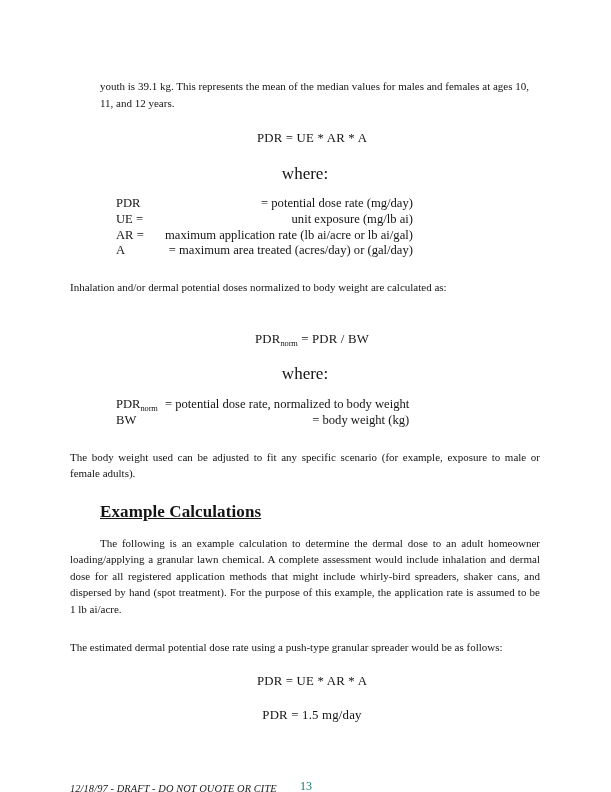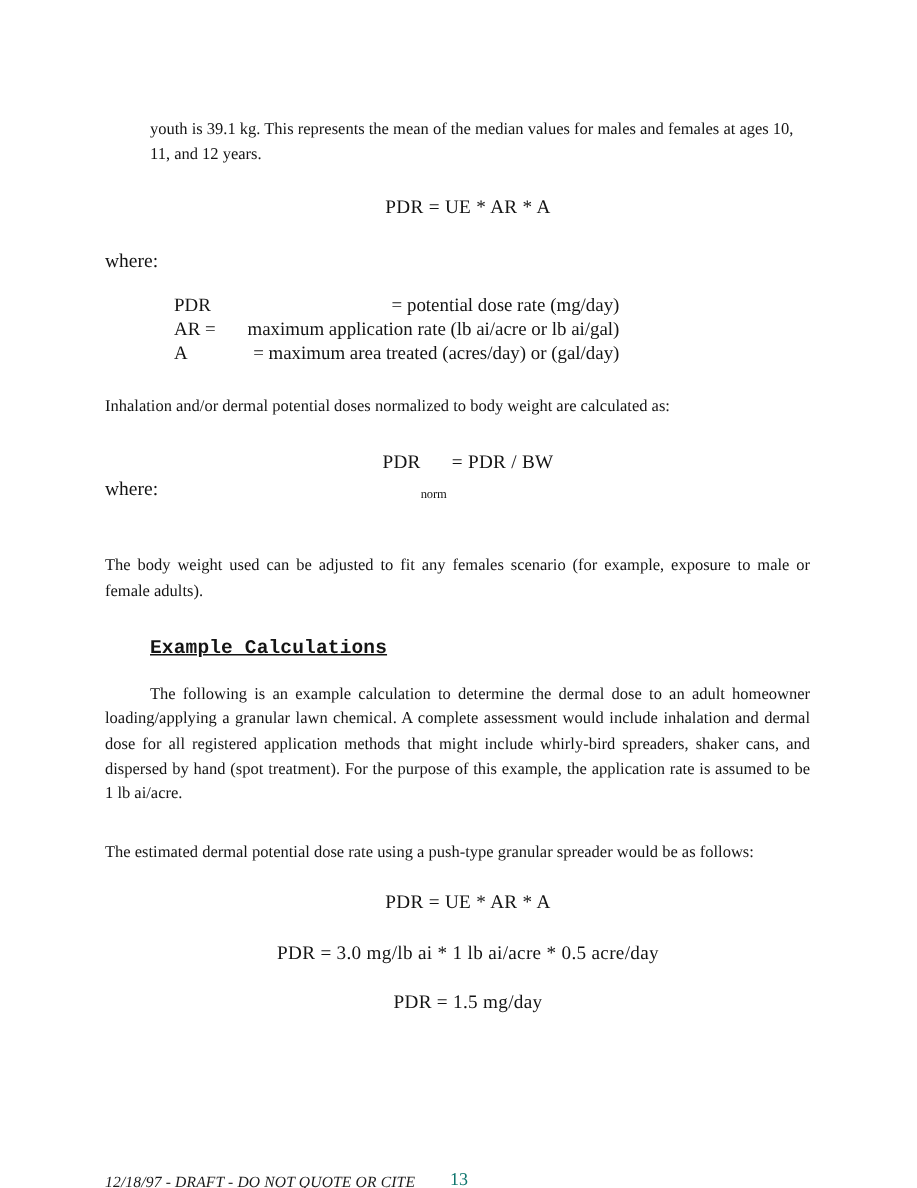--- a/index.html
+++ b/index.html
@@ -41,31 +41,31 @@
   }
   .indent-hang {
     padding-left: 30px;
     text-indent: 0;
     text-align: left;
   }
   .equation {
     font-size: 12.8px;
     line-height: 16.6px;
     text-align: center;
-    margin: 0;
+    margin: 16px;
     padding-left: 14px;
     letter-spacing: 0.2px;
   }
   .eq-gap-lg { margin-top: 19px; margin-bottom: 19px; }
   .eq-gap-md { margin-top: 17px; margin-bottom: 17px; }
   .where {
-    font-size: 13px;
-    line-height: 16.6px;
-    margin: 0;
-    text-align: left;
+    font-size: 17px;
+    line-height: 16.6px;
+    margin: 0;
+    text-align: center;
   }
   .deflist {
     margin: 0;
     padding: 0;
     border-collapse: collapse;
   }
   .deflist td {
     font-size: 12.6px;
     line-height: 15.6px;
     vertical-align: top;
@@ -78,32 +78,31 @@
     padding-left: 46px !important;
   }
   .def-desc {
     padding-left: 0 !important;
     text-align: right;
   }
   sub {
     font-size: 8.4px;
     vertical-align: baseline;
     position: relative;
-    top: 20px;
+    top: 3px;
     letter-spacing: -0.1px;
   }
   .section-heading {
     font-weight: bold;
     text-decoration: underline;
-    font-size: 13px;
+    font-size: 17px;
     line-height: 16.6px;
     margin: 0;
     padding-left: 30px;
     letter-spacing: 0.1px;
-    font-family: Liberation Mono, monospace;
   }
   .footer {
     position: absolute;
     left: 70px;
     top: 782px;
     width: 470px;
     height: 18px;
   }
   .footer-note {
     position: absolute;
@@ -144,20 +143,24 @@
 
     <div class="spacer-md"></div>
 
     <table class="deflist">
       <tbody>
           <tr>
         <td class="def-term">PDR</td>
         <td class="def-desc">=  potential dose rate (mg/day)</td>
       </tr>
       <tr>
+        <td class="def-term">UE =</td>
+        <td class="def-desc">unit exposure (mg/lb ai)</td>
+      </tr>
+      <tr>
         <td class="def-term">AR =</td>
         <td class="def-desc">maximum application rate (lb ai/acre or lb ai/gal)</td>
       </tr>
       <tr>
         <td class="def-term">A</td>
         <td class="def-desc">=  maximum area treated (acres/day) or (gal/day)</td>
       </tr>
     </tbody>
       </table>
 
@@ -166,40 +169,51 @@
     <p>Inhalation and/or dermal potential doses normalized to body weight are calculated as:</p>
 
     <div class="spacer-lg"></div>
 
     <p class="equation"><span>PDR</span><sub>norm</sub><span> = PDR / BW</span></p>
 
     <p class="where">where:</p>
 
     <div class="spacer-md"></div>
 
+    <table class="deflist">
+      <tbody>
+          <tr>
+        <td class="def-term"><span>PDR</span><sub>norm</sub></td>
+        <td class="def-desc">=  potential dose rate, normalized to body weight</td>
+      </tr>
+      <tr>
+        <td class="def-term">BW</td>
+        <td class="def-desc">=  body weight (kg)</td>
+      </tr>
+    </tbody>
+      </table>
 
     <div class="spacer-lg"></div>
 
-    <p class="para-block">The body weight used can be adjusted to fit any females scenario (for example, exposure to male or female adults).</p>
+    <p class="para-block">The body weight used can be adjusted to fit any specific scenario (for example, exposure to male or female adults).</p>
 
     <div class="spacer-sm"></div>
 
     <p class="section-heading">Example Calculations</p>
 
     <div class="spacer-md"></div>
 
     <p class="indent-first para-block">The following is an example calculation to determine the dermal dose to an adult homeowner loading/applying a granular lawn chemical.  A complete assessment would include inhalation and dermal dose for all registered application methods that might include whirly-bird spreaders, shaker cans, and dispersed by hand (spot treatment).  For the purpose of this example, the application rate is assumed to be 1 lb ai/acre.</p>
 
     <div class="spacer-sm"></div>
 
     <p>The estimated dermal potential dose rate using a push-type granular spreader would be as follows:</p>
 
     <p class="equation eq-gap-md">PDR = UE * AR * A</p>
 
-    <p class="equation eq-gap-md">PDR = 3.0 mg/lb ai * 1 lb ai/acre * 0.5 acre/day</p>
 
     <p class="equation eq-gap-md">PDR = 1.5 mg/day</p>
 
     <div class="spacer-sm"></div>
 
   </div>
 
   <div class="footer">
     <div class="footer-note">12/18/97 - DRAFT - DO NOT QUOTE OR CITE</div>
     <div class="footer-pageno">13</div>

